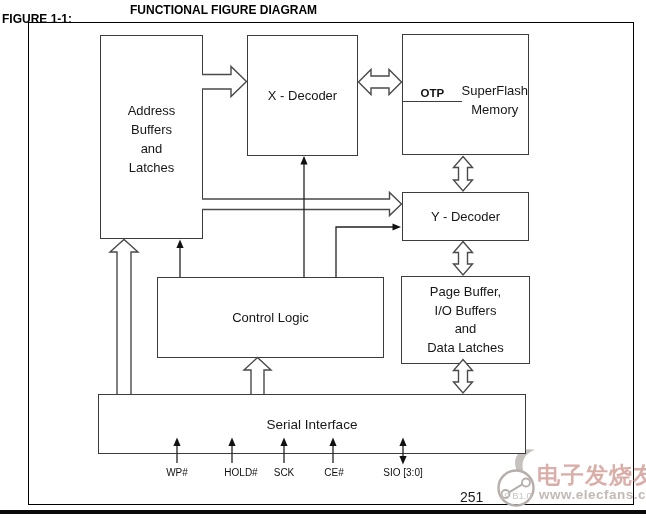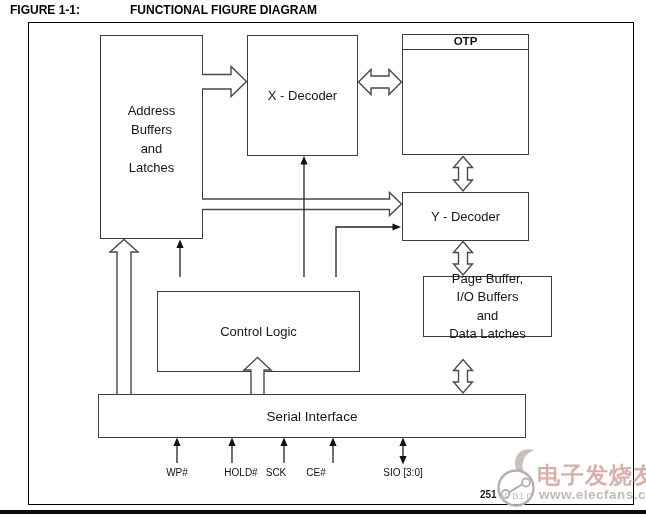--- a/index.html
+++ b/index.html
@@ -4,50 +4,50 @@
 <style>
   html,body{margin:0;padding:0;background:#ffffff;}
   .page{
     position:relative;width:646px;height:520px;background:#ffffff;
     font-family:"Liberation Sans",sans-serif;overflow:hidden;
   }
   .fig-label,.fig-title{
     position:absolute;top:3px;font-size:12px;font-weight:700;color:#000;
     white-space:nowrap;
   }
-  .fig-label{left:10px;}
+  .fig-label{left:2px;margin-top:9px;}
   .fig-title{left:130px;}
   .frame{
     position:absolute;left:28px;top:22px;width:606px;height:483px;
     border:1.6px solid #000;box-sizing:border-box;z-index:1;background:transparent;
   }
   .block{
     position:absolute;background:#fff;border:1.4px solid #3c3c3c;box-sizing:border-box;
     display:flex;align-items:center;justify-content:center;text-align:center;
     font-size:13px;color:#161616;line-height:19px;white-space:pre-line;z-index:3;
   }
   .blk-addr{left:100px;top:35px;width:103px;height:204px;}
   .blk-xdec{left:247px;top:35px;width:111px;height:121px;}
-  .blk-sflash{left:402px;top:34px;width:127px;height:121px;flex-direction:column;justify-content:flex-start;padding:0;}
+  .blk-sflash{left:402px;top:34px;width:127px;height:121px;flex-direction:row;justify-content:flex-start;padding:0;}
   .otp-bar{
     width:100%;height:15px;border-bottom:1.4px solid #3c3c3c;box-sizing:border-box;
     font-size:11.5px;font-weight:700;line-height:13px;text-align:center;color:#111;
   }
   .sflash-label{padding-top:10px;white-space:pre-line;}
   .blk-ydec{left:402px;top:192px;width:127px;height:49px;}
-  .blk-ctrl{left:157px;top:291px;width:203px;height:81px;}
-  .blk-pbuf{left:423px;top:276px;width:129px;height:61px;line-height:18.5px;}
-  .blk-serial{left:98px;top:394px;width:428px;height:44px;font-size:13.5px;}
+  .blk-ctrl{left:157px;top:277px;width:227px;height:81px;}
+  .blk-pbuf{left:401px;top:276px;width:129px;height:88px;line-height:18.5px;}
+  .blk-serial{left:98px;top:394px;width:428px;height:60px;font-size:13.5px;}
   .addr-label{transform:translateY(-7px);margin-top:18px;}
   .connector-layer{position:absolute;left:0;top:0;width:646px;height:520px;z-index:6;pointer-events:none;}
   .sig-label{
     position:absolute;top:467px;transform:translateX(-50%);
     font-size:10px;color:#101010;white-space:nowrap;z-index:3;
   }
-  .footer-code{position:absolute;left:480px;top:489px;font-size:10px;font-weight:700;color:#1c1c1c;z-index:2;}
+  .footer-code{position:absolute;left:460px;top:489px;font-size:14px;font-weight:400;color:#1c1c1c;z-index:2;}
   .footer-stamp{position:absolute;left:499px;top:490px;font-size:9.5px;color:#c9c4c1;z-index:2;text-align:center;}
   .wm-cn{
     position:absolute;left:537px;top:460px;font-size:23px;font-weight:700;
     color:#cb8d84;opacity:.7;letter-spacing:1px;white-space:nowrap;z-index:2;
   }
   .wm-url{
     position:absolute;left:539px;top:487px;font-size:13.5px;font-weight:700;
     color:#c3bab6;letter-spacing:.5px;white-space:nowrap;z-index:2;
   }
   .wm-logo{position:absolute;left:488px;top:440px;z-index:2;}
@@ -81,20 +81,22 @@
 and
 Latches</span>
   </div>
 
   <div class="block blk-xdec">
     <span>X - Decoder</span>
   </div>
 
   <div class="block blk-sflash">
     <div class="otp-bar">OTP</div>
+    <span class="sflash-label">SuperFlash
+Memory</span>
   </div>
 
   <div class="block blk-ydec">
     <span>Y - Decoder</span>
   </div>
 
   <div class="block blk-ctrl">
     <span>Control Logic</span>
   </div>
 
@@ -104,22 +106,22 @@
 and
 Data Latches</span>
   </div>
 
   <div class="block blk-serial">
     <span>Serial Interface</span>
   </div>
 
   <span class="sig-label" style="left:177px">WP#</span>
   <span class="sig-label" style="left:241px">HOLD#</span>
-  <span class="sig-label" style="left:276px">SCK</span>
-  <span class="sig-label" style="left:316px">CE#</span>
+  <span class="sig-label" style="left:284px">SCK</span>
+  <span class="sig-label" style="left:334px">CE#</span>
   <span class="sig-label" style="left:403px">SIO [3:0]</span>
 
   <svg class="connector-layer" width="646" height="520" viewBox="0 0 646 520">
 
     <g>
       <path d="M202 74.5 H231 V66.5 L246.5 81.5 L231 96.5 V89 H202" fill="#fff" stroke="#4a4a4a" stroke-width="1.4"></path>
     </g>
 
     <g>
       <path d="M358.5 82 L371 69.5 V76 H389 V69.5 L401.5 82 L389 94.5 V88 H371 V94.5 Z" fill="#fff" stroke="#4a4a4a" stroke-width="1.4"></path>

